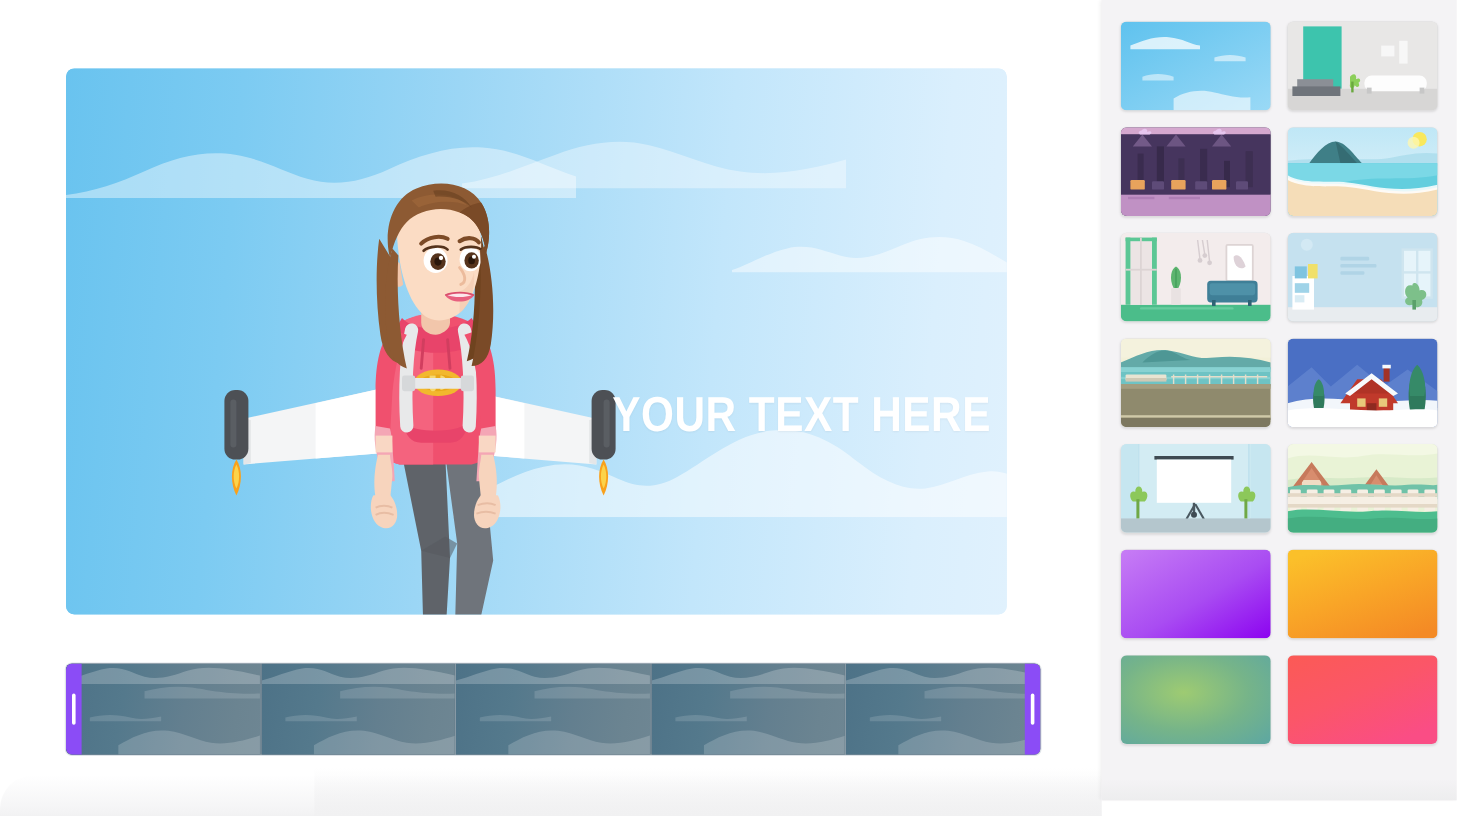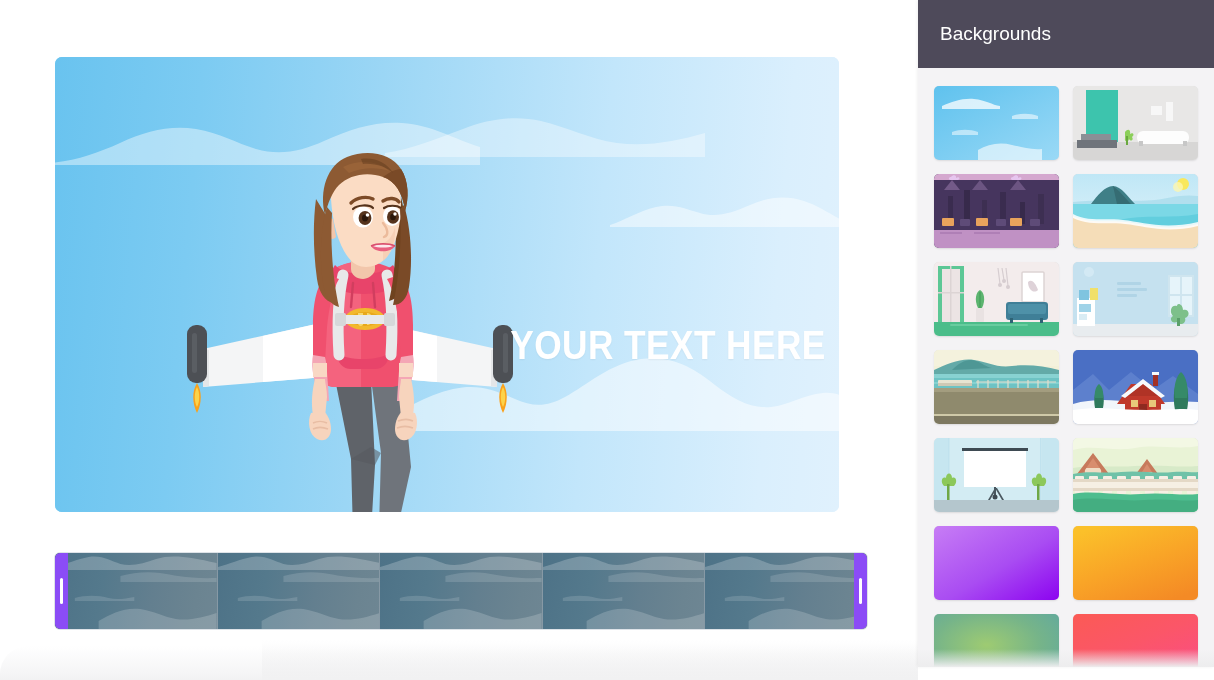--- a/index.html
+++ b/index.html
@@ -343,23 +343,20 @@
     </div>
     <div class="tl-handle left">
       <div class="tl-grip"></div>
     </div>
     <div class="tl-handle right">
       <div class="tl-grip"></div>
     </div>
   </div>
 
   <aside class="panel">
-    <div class="panel-header">
-      <span class="panel-title">Backgrounds</span>
-    </div>
 
     <div class="thumb-grid">
 
       <div class="thumb">
         <svg viewBox="0 0 125 74" preserveAspectRatio="none">
           <defs>
               <linearGradient id="g1" x1="0" y1="0" x2="1" y2="1">
             <stop offset="0" stop-color="#5fc2ee"></stop>
                 <stop offset="1" stop-color="#9ad9f6"></stop>
               </linearGradient>

